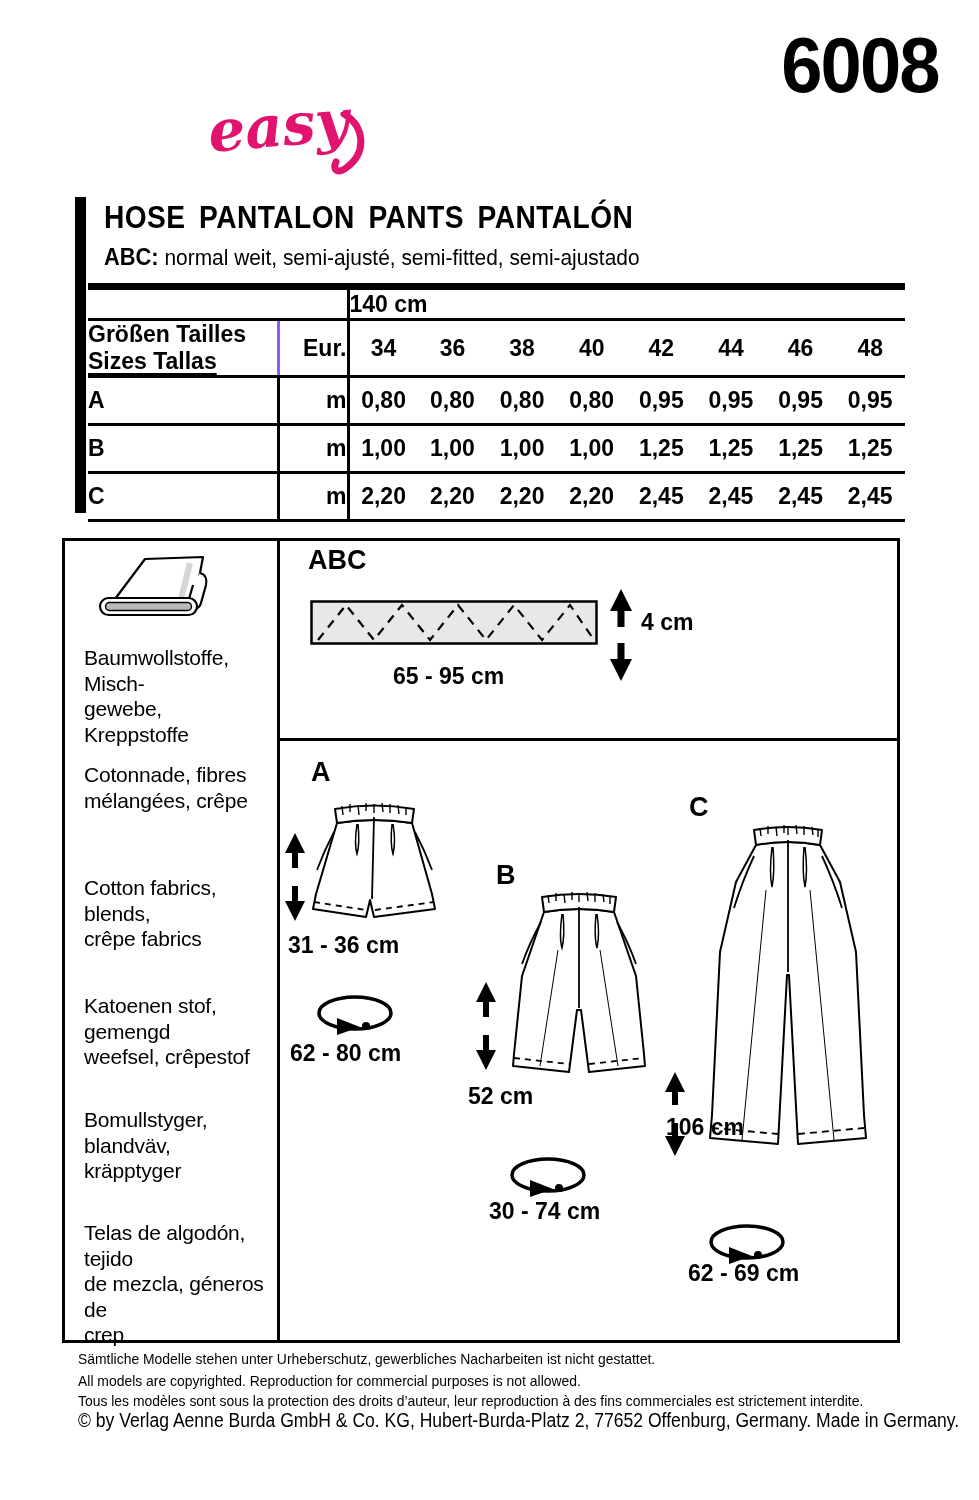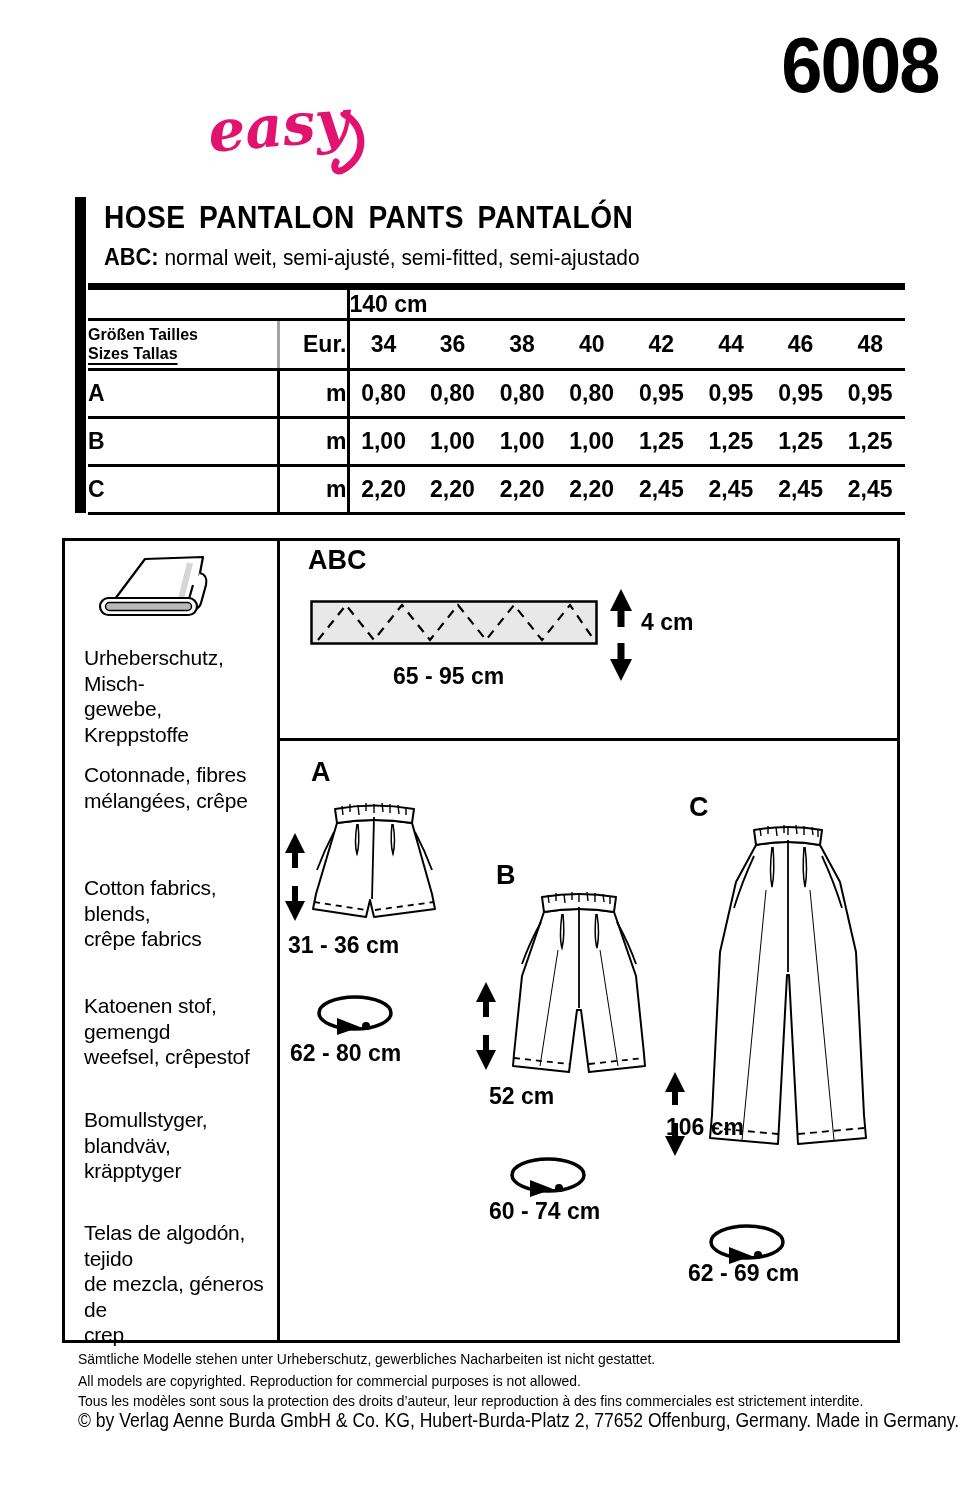--- a/index.html
+++ b/index.html
@@ -25,21 +25,21 @@
 
   
   table.yardage{position:absolute;left:88px;top:283px;width:817px;border-collapse:collapse;
                 table-layout:fixed;border-top:7px solid #000;font-weight:bold;font-size:23px;}
   table.yardage td{padding:0;border-bottom:3px solid #000;}
   td.merge2{border-right:3px solid #000;}
   td.w140{text-align:left;}
   tr.hdr1{height:33px;}
   tr.hdr2{height:50px;}
   tr.mrow{height:48px;}
-  td.lblcell{border-right:3px solid #a3a3a3;padding-left:12px;line-height:1.18;font-size:16px;margin-left:40px;}
+  td.lblcell{border-right:3px solid #8b5cf6;padding-left:12px;line-height:1.18;font-size:23px;margin-left:40px;}
   td.lblcell .ul{text-decoration:underline;text-decoration-thickness:2px;text-underline-offset:4px;}
   td.eurcell{border-right:3px solid #000;text-align:right;padding-right:7px;}
   td.viewcell{border-right:3px solid #000;text-align:left;padding-left:13px;}
   td.unitcell{border-right:3px solid #000;text-align:right;padding-right:9px;}
   td.valcell{text-align:center;}
 
   
   .main-box{position:absolute;left:62px;top:538px;width:832px;height:799px;border:3px solid #000;}
   .left-col{position:absolute;left:0;top:0;width:212px;height:100%;border-right:3px solid #000;}
   .right-divider{position:absolute;left:215px;right:0;top:197px;height:3px;background:#000;}
@@ -156,21 +156,21 @@
   <div class="main-box">
     <div class="left-col">
       <svg class="fab-icon" width="130" height="80" viewBox="0 0 130 80">
         <polygon points="20,60 56,12 114,10 111,26 103,64" fill="#fff" stroke="#000" stroke-width="2.2" stroke-linejoin="round"></polygon>
         <line x1="101" y1="16" x2="91" y2="56" stroke="#d6d6d6" stroke-width="6"></line>
         <path d="M111,26 Q119,28 117,38 L112,56 Q110,63 103,61 Q98,59 100,52 L104,38" fill="#fff" stroke="#000" stroke-width="2.2" stroke-linejoin="round"></path>
         <rect x="11" y="51" width="97" height="17" rx="8.5" fill="#fff" stroke="#000" stroke-width="2.2"></rect>
         <rect x="16.5" y="55.5" width="86" height="8" rx="4" fill="#b9b9b9" stroke="#000" stroke-width="1.5"></rect>
       </svg>
       <div>
-          <div class="fab-item">Urheberschutz, Misch-
+          <div class="fab-item">Baumwollstoffe, Misch-
 gewebe, Kreppstoffe</div>
           <div class="fab-item">Cotonnade, fibres
 mélangées, crêpe</div>
           <div class="fab-item">Cotton fabrics, blends,
 crêpe fabrics</div>
           <div class="fab-item">Katoenen stof, gemengd
 weefsel, crêpestof</div>
           <div class="fab-item">Bomullstyger, blandväv,
 kräpptyger</div>
           <div class="fab-item">Telas de algodón, tejido
@@ -233,27 +233,27 @@
     <path d="M43,34 Q31,56 24,76 M119,34 Q131,56 138,76" stroke="#000" stroke-width="1.8" fill="none"></path>
     <path d="M64,26 q-3,24 0,34 q3,-12 1,-34 M98,26 q-2,24 1,34 q3,-14 0,-34" stroke="#000" stroke-width="1.5" fill="none"></path>
     <path d="M60,62 L42,178 M102,62 L120,178" stroke="#000" stroke-width="1" fill="none"></path>
   </svg>
   <svg class="abs" style="left:475px;top:982px;" width="22" height="88" viewBox="0 0 22 88">
     <polygon points="11,0 21,20 1,20"></polygon>
       <rect x="8" y="18" width="6" height="17"></rect>
     <rect x="8" y="53" width="6" height="17"></rect>
       <polygon points="11,88 1,68 21,68"></polygon>
   </svg>
-  <div class="dg-meas" style="left:468px;top:1083px;margin-left:21px;">52 cm</div>
+  <div class="dg-meas" style="left:468px;top:1083px;">52 cm</div>
   <svg class="abs" style="left:508px;top:1155px;" width="80" height="44" viewBox="0 0 80 44">
     <ellipse cx="40" cy="20" rx="36" ry="16" fill="none" stroke="#000" stroke-width="3.5"></ellipse>
     <polygon points="22,25 22,42 45,34"></polygon>
       <circle cx="51" cy="33" r="4"></circle>
   </svg>
-  <div class="dg-meas" style="left:489px;top:1198px;">60 - 74 cm</div>
+  <div class="dg-meas" style="left:489px;top:1198px;">30 - 74 cm</div>
 
   <div class="dg-label" style="left:689px;top:792px;">C</div>
   <svg class="abs" style="left:690px;top:820px;" width="192" height="345" viewBox="0 0 192 345">
     <g fill="#fff" stroke="#000" stroke-width="2" stroke-linejoin="round">
       <path d="M66,25 L46,62 L30,132 L22,295 L20,318 L88,324 L97,155 L99,155 L108,324 L176,318 L174,295 L166,132 L150,62 L130,25 Q98,19 66,25 Z"></path>
       <path d="M64,10 Q98,4 132,10 L130,25 Q98,19 66,25 Z"></path>
     </g>
     <path d="M70,8 l1,8 M78,6 l0,8 M86,7 l1,9 M94,5 l0,8 M98,6 l0,9 M106,5 l1,9 M114,6 l0,9 M122,7 l1,8 M128,9 l0,8" stroke="#000" stroke-width="1.4" fill="none"></path>
     <path d="M98,20 L98,152" stroke="#000" stroke-width="1.8" fill="none"></path>
     <path d="M22,308 L88,314 M108,314 L174,308" stroke="#000" stroke-width="1.8" fill="none" stroke-dasharray="7,5"></path>

